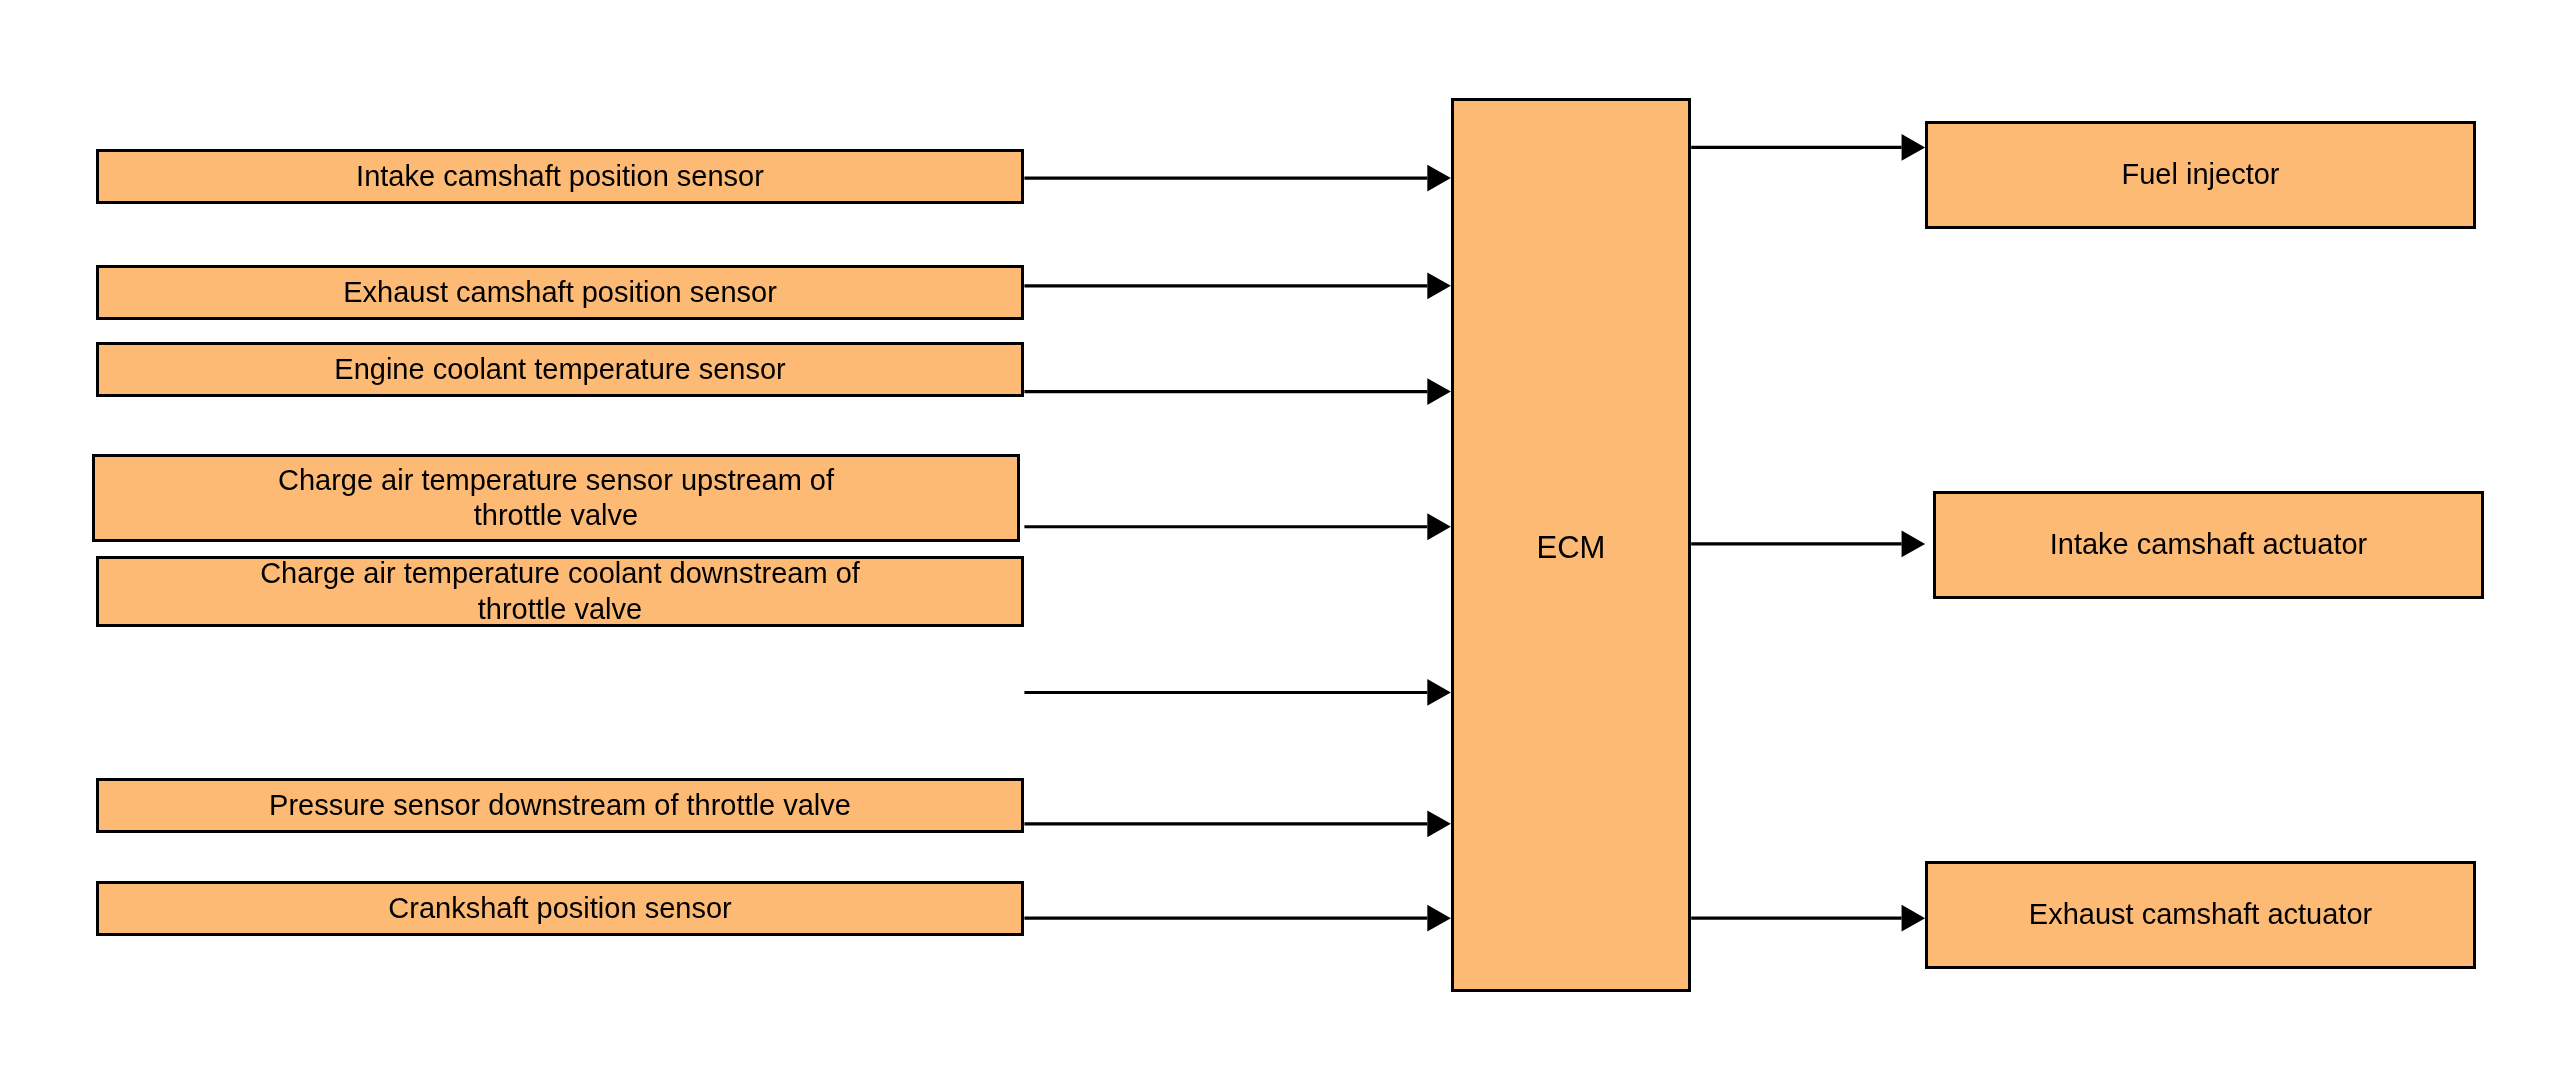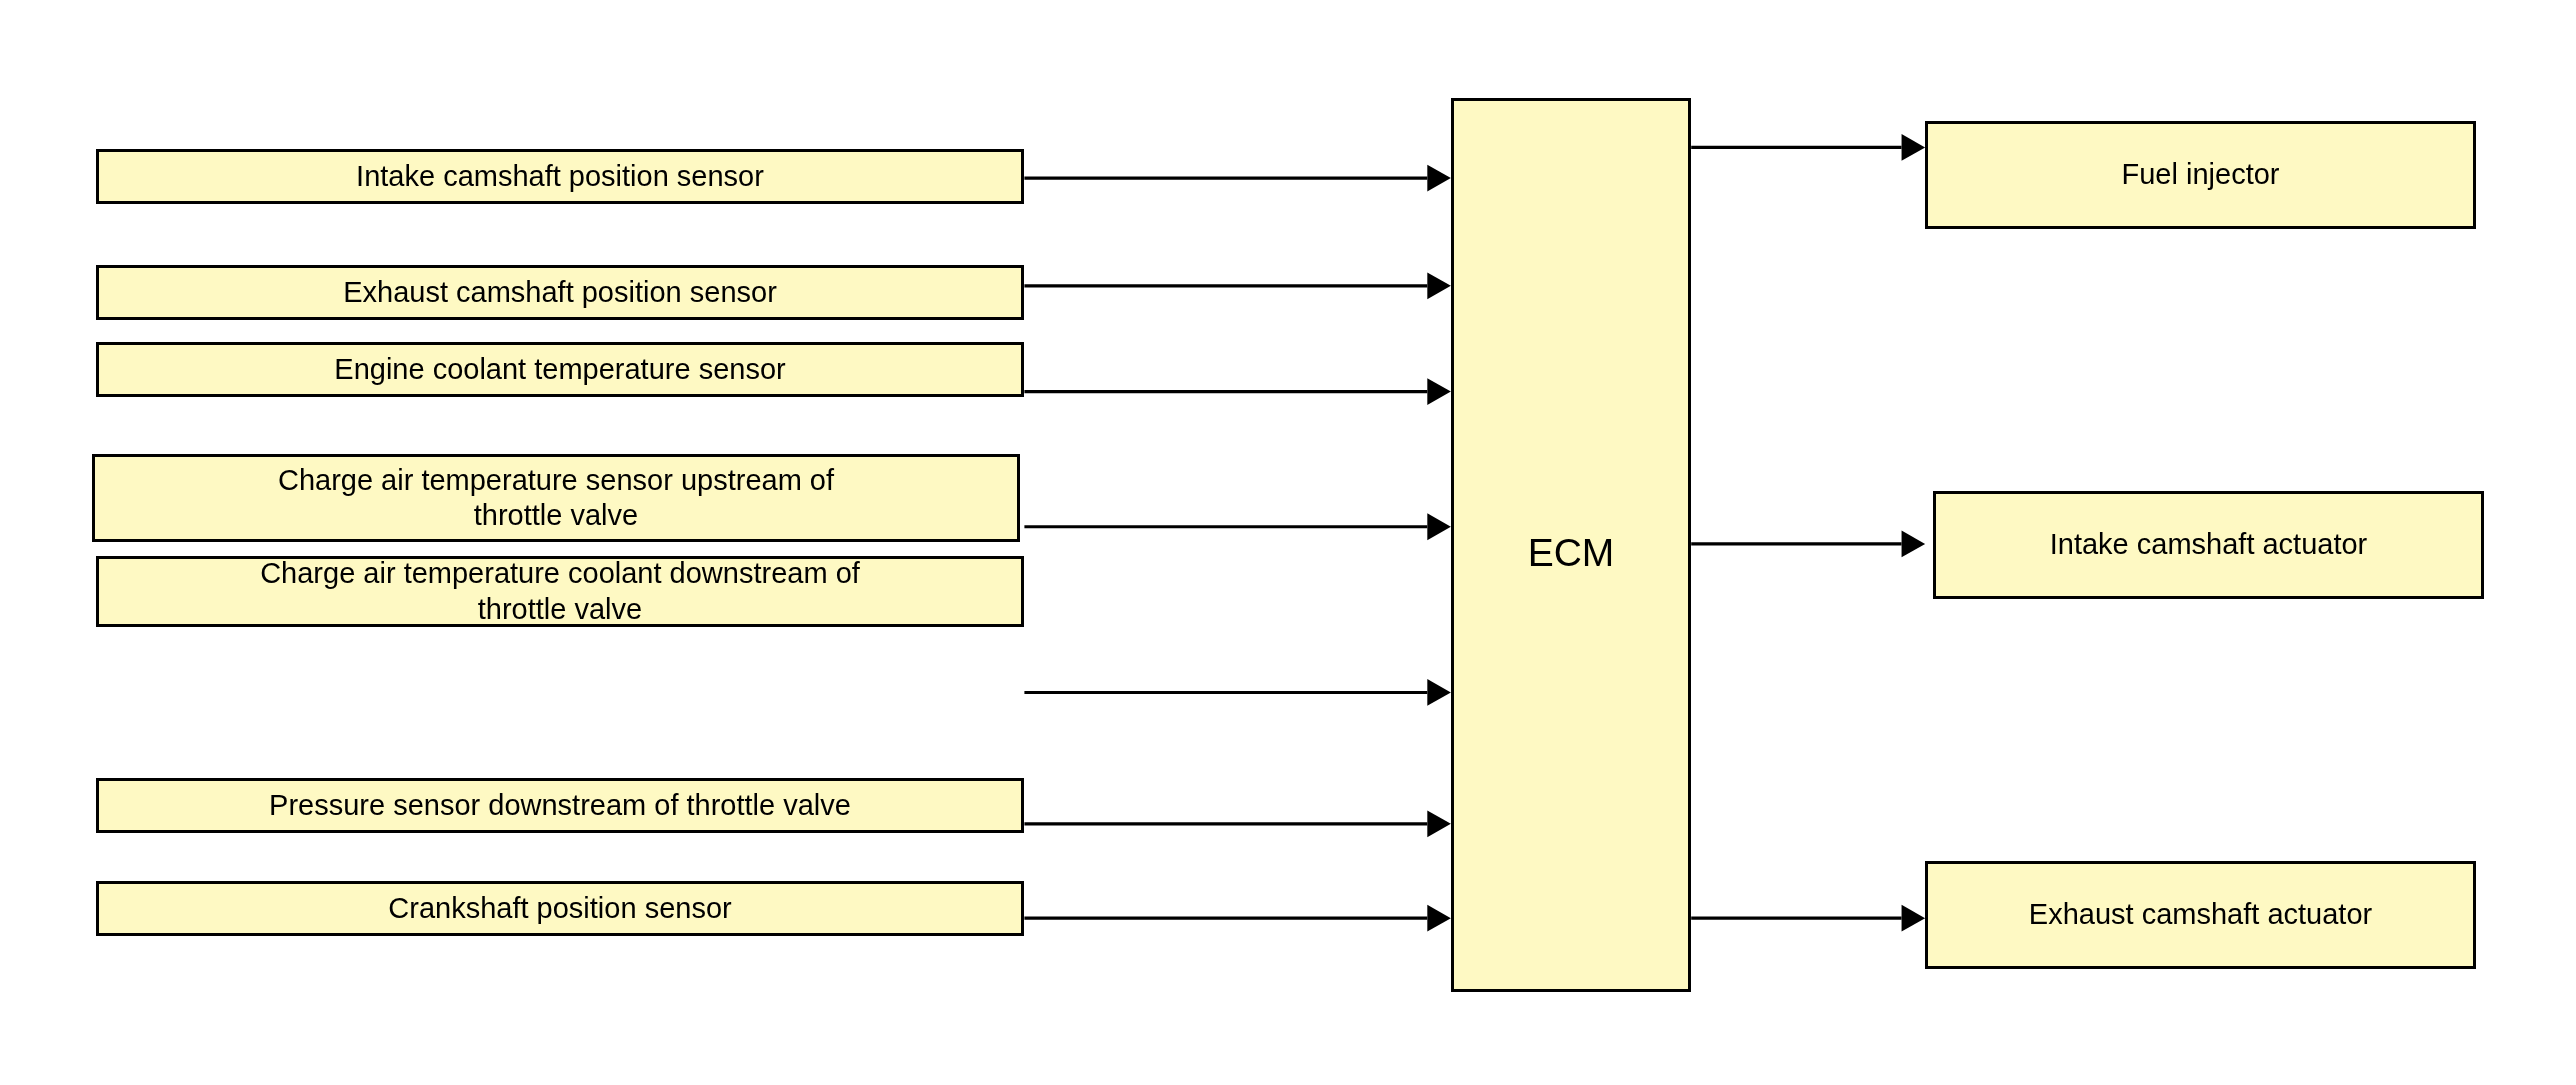--- a/index.html
+++ b/index.html
@@ -13,21 +13,21 @@
     width: 2576px;
     height: 1086px;
     background: #ffffff;
     font-family: "Liberation Sans", sans-serif;
     overflow: hidden;
   }
   .node {
     position: absolute;
     box-sizing: border-box;
     border: 3.2px solid #000000;
-    background: #fef9c3;
+    background: #fdba74;
     display: flex;
     align-items: center;
     justify-content: center;
     text-align: center;
     color: #000000;
     font-size: 29px;
     line-height: 1.22;
     padding: 2.5px 9px;
     white-space: pre-line;
   }
@@ -36,21 +36,21 @@
     justify-content: center;
     align-items: flex-start;
     padding-top: 0;
   }
   .ecm-label {
     position: absolute;
     left: 0;
     right: 0;
     top: 428px;
     text-align: center;
-    font-size: 39px;
+    font-size: 31px;
     color: #000000;
   }
   .svg-layer {
     position: absolute;
     left: 0;
     top: 0;
     width: 2576px;
     height: 1086px;
     pointer-events: none;
   }

